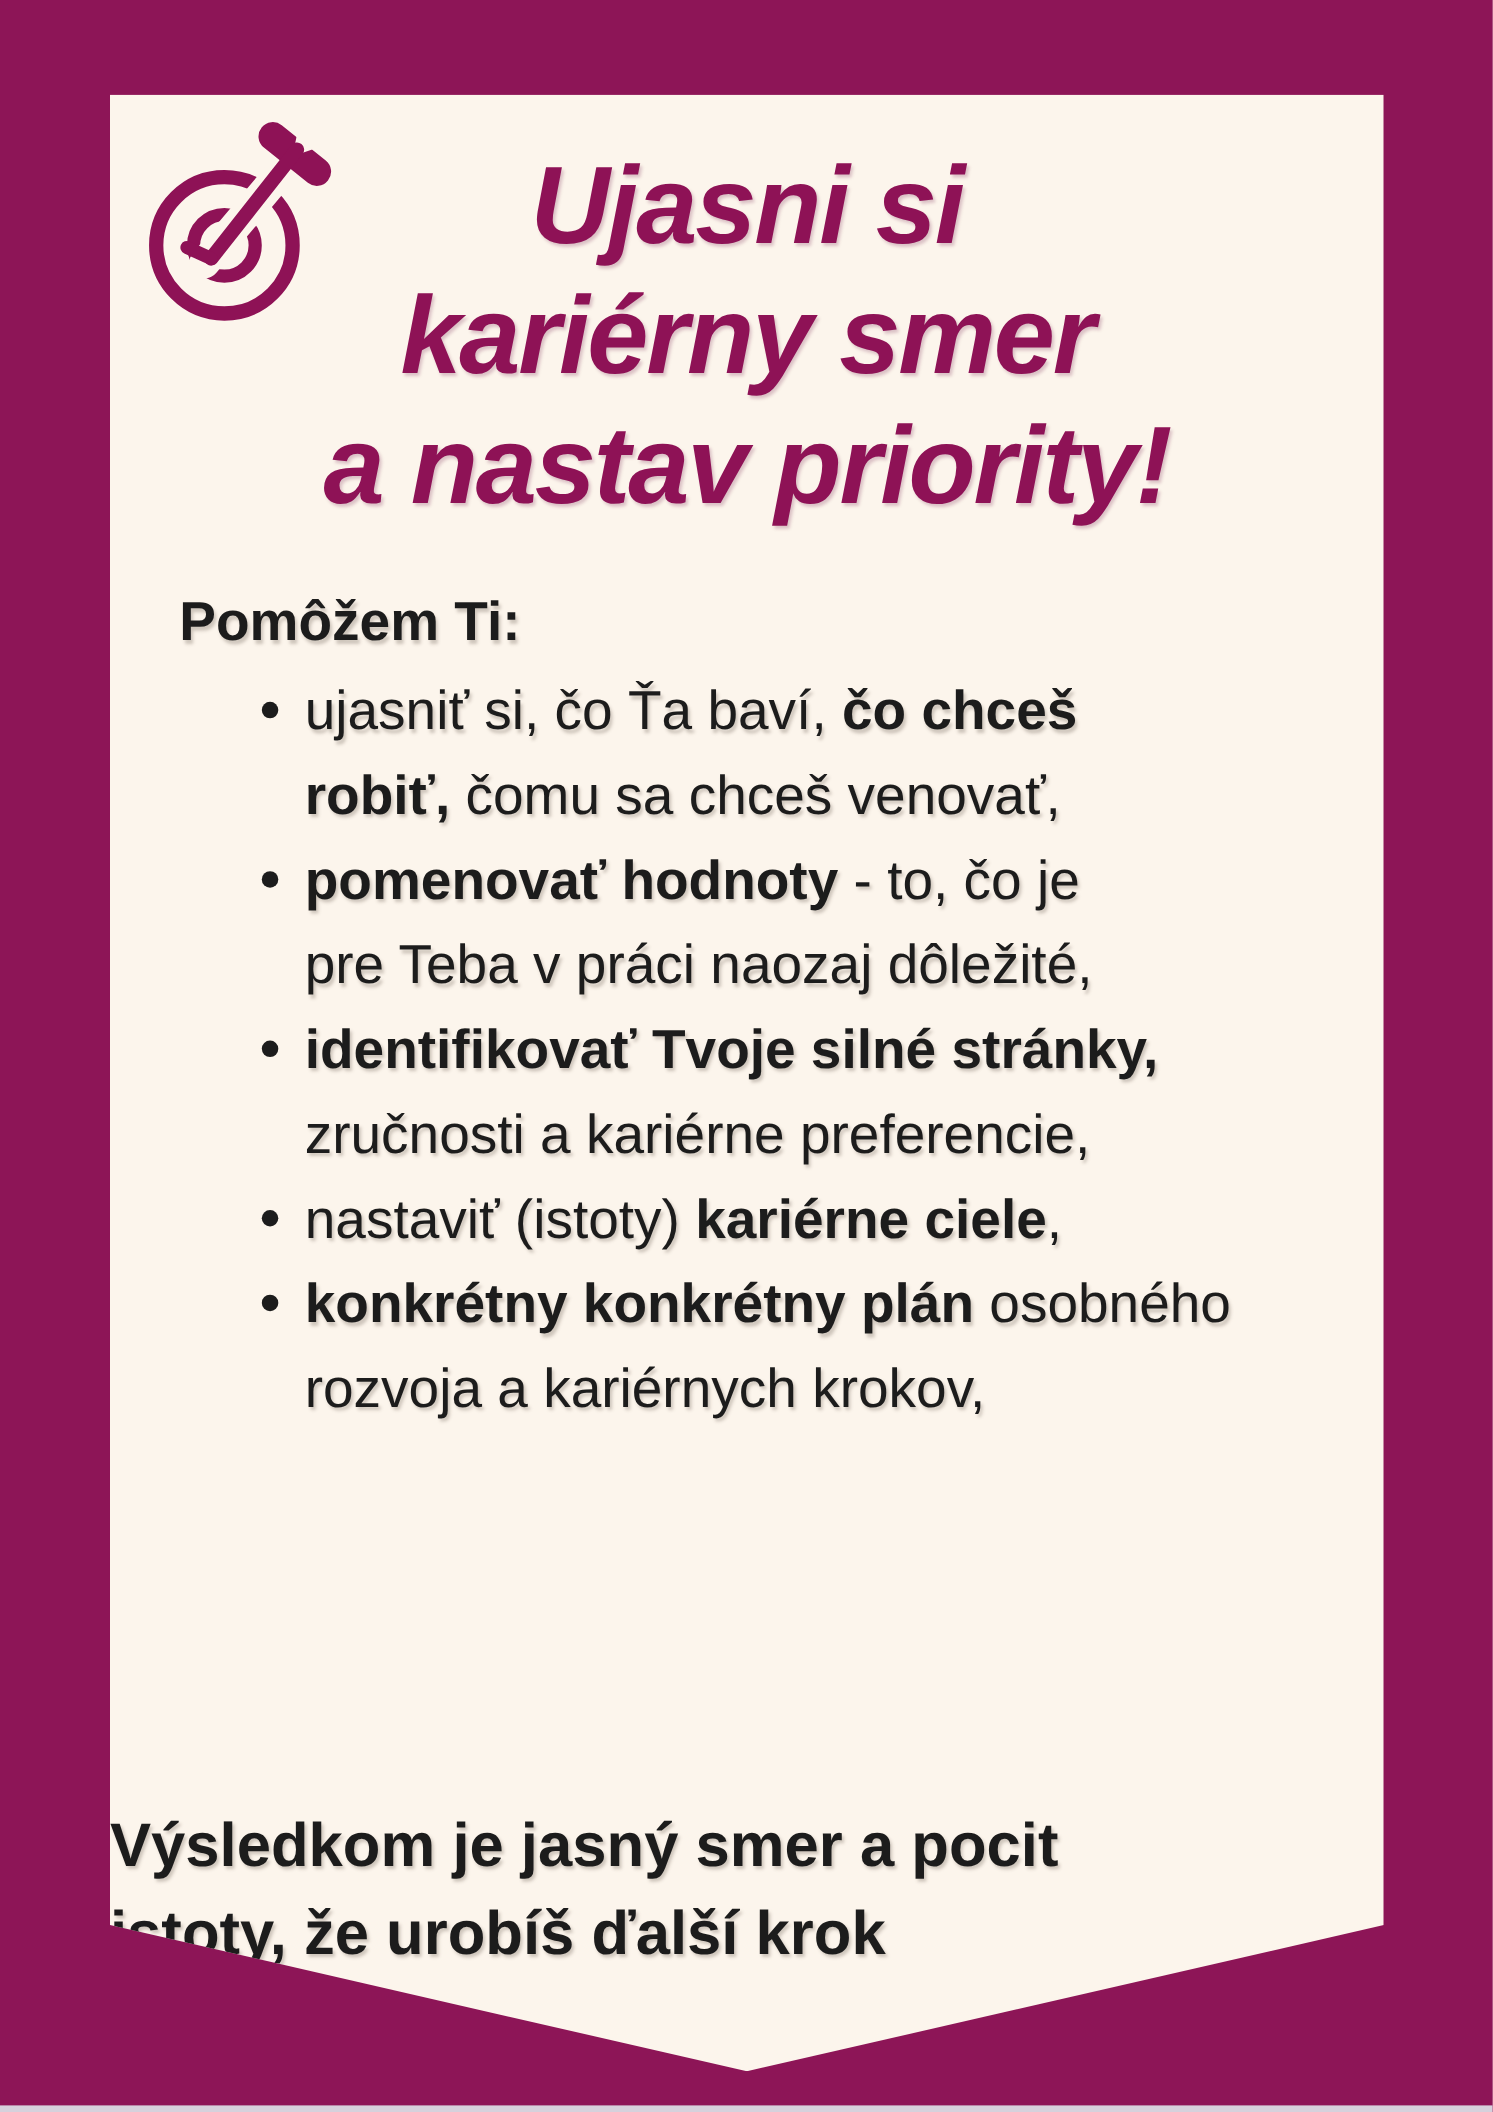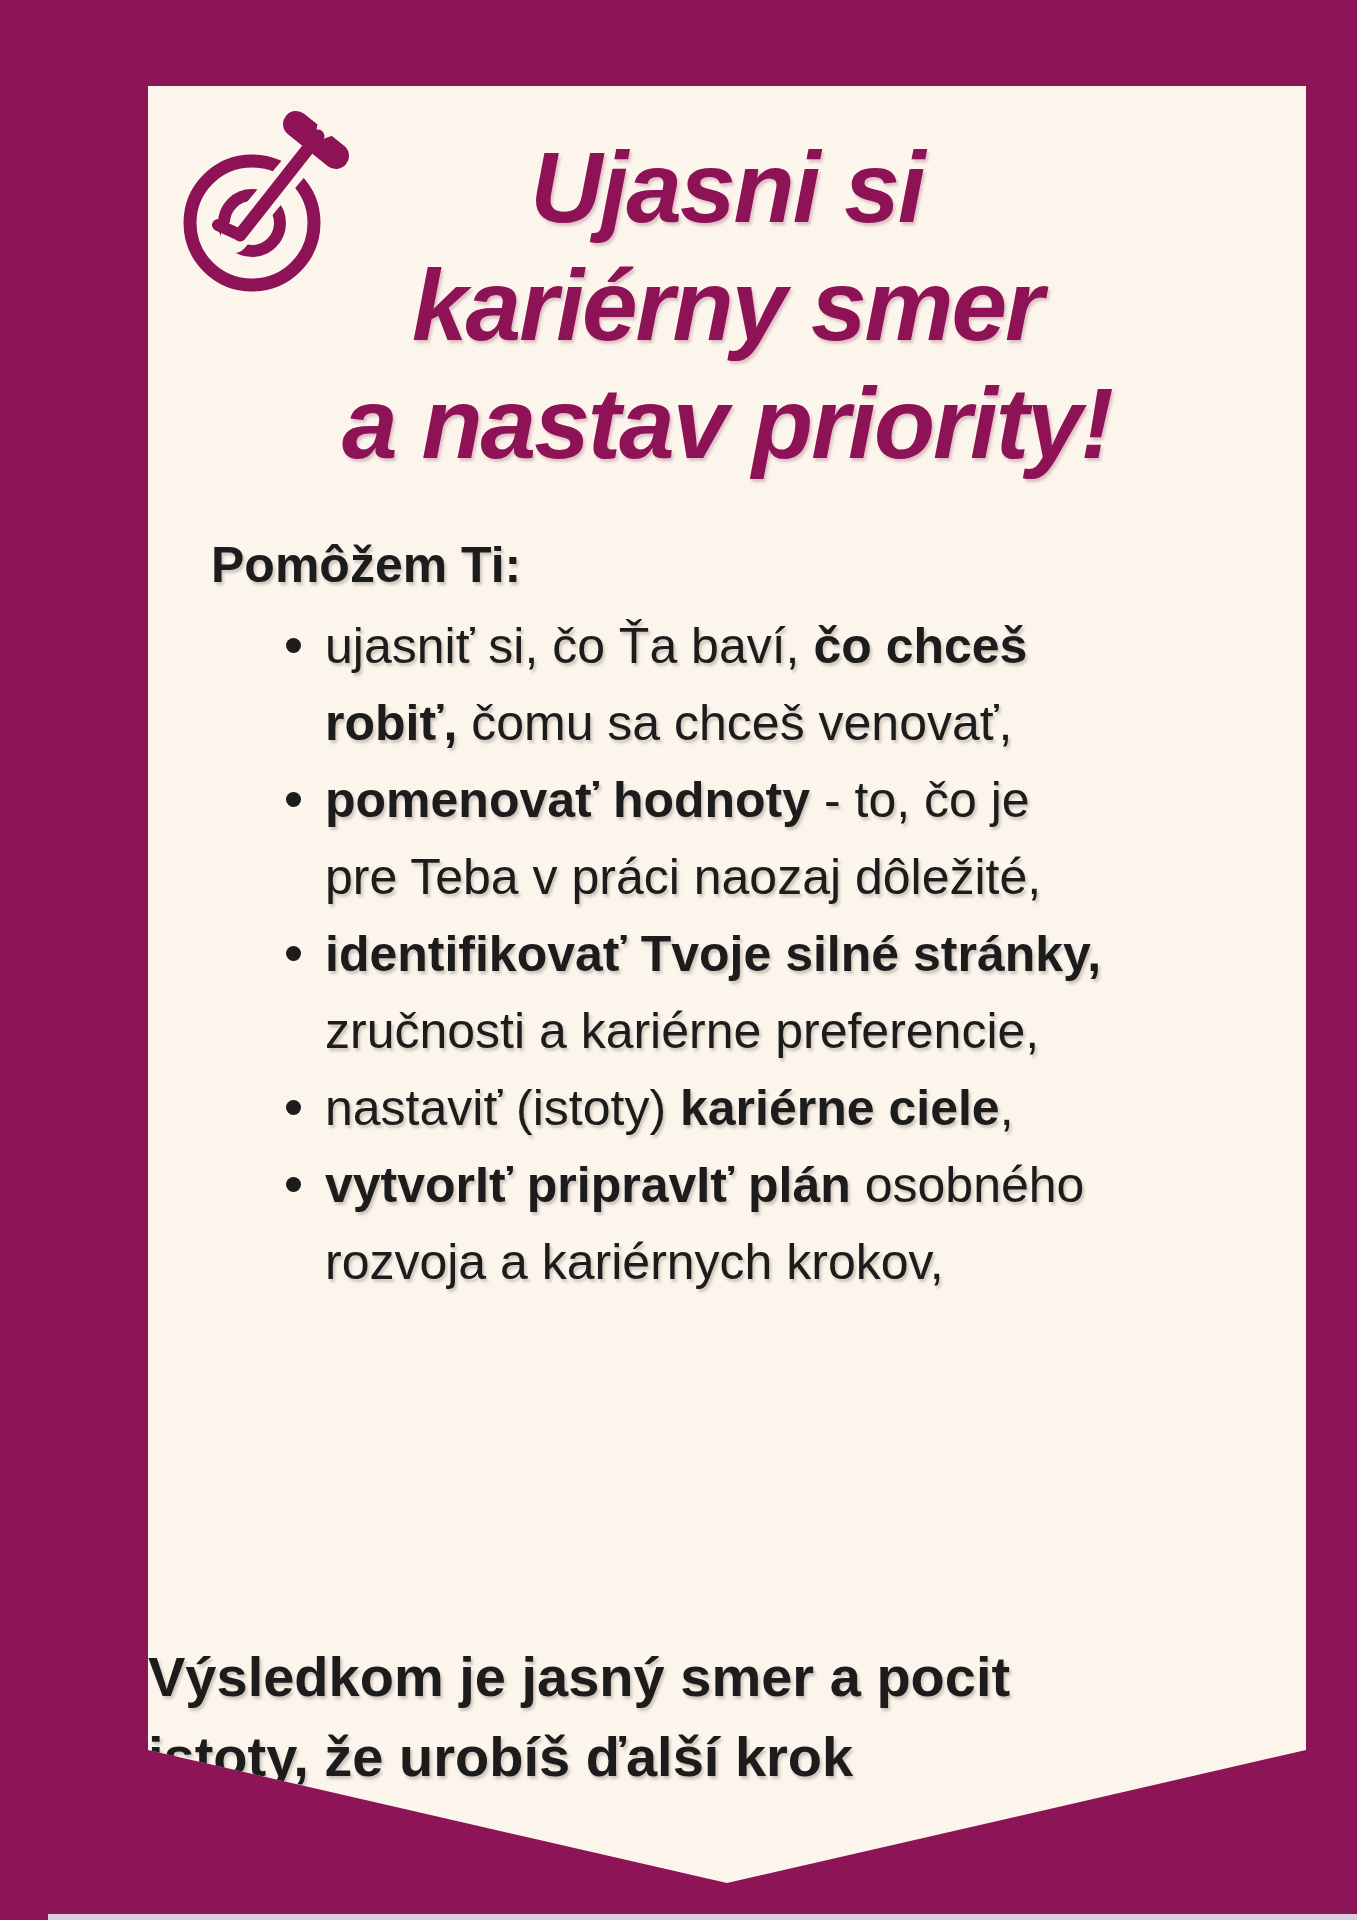--- a/index.html
+++ b/index.html
@@ -10,21 +10,21 @@
     --strip:#D6D1DC;
   }
   *{margin:0;padding:0;box-sizing:border-box;}
   html,body{width:1357px;height:1920px;overflow:hidden;}
   body{
     background:var(--magenta);
     font-family:"Liberation Sans", sans-serif;
     color:var(--ink);
     position:relative;
   }
-  .canvas{position:absolute;inset:0;margin-left:48px;}
+  .canvas{position:absolute;inset:0;}
   .panel{
     position:absolute;
     left:100px;top:86px;
     width:1158px;height:1797px;
     background:var(--cream);
     clip-path:polygon(0 0, 100% 0, 100% 92.6%, 50% 100%, 0 92.6%);
   }
   .target-icon{
     position:absolute;
     left:20px;top:17px;
@@ -121,21 +121,21 @@
     <div class="intro">Pomôžem Ti:</div>
 
     <ul class="bullets" id="bullets">
         <li><span>ujasniť si, čo Ťa baví, </span><span class="b">čo chceš
 robiť,</span><span> čomu sa chceš venovať,</span></li>
         <li><span class="b">pomenovať hodnoty</span><span> - to, čo je
 pre Teba v práci naozaj dôležité,</span></li>
         <li><span class="b">identifikovať Tvoje silné stránky,</span><span>
 zručnosti a kariérne preferencie,</span></li>
         <li><span>nastaviť (istoty) </span><span class="b">kariérne ciele</span><span>,</span></li>
-        <li><span class="b">vytvorIť pripravIť plán</span><span> osobného
+        <li><span class="b">konkrétny konkrétny plán</span><span> osobného
 rozvoja a kariérnych krokov,</span></li>
       </ul>
 
     <div class="outro" id="outro">Výsledkom je jasný smer a pocit
 istoty, že urobíš ďalší krok
 správne.</div>
   </div>
 
   <div class="bottom-strip"></div>
 </div>

